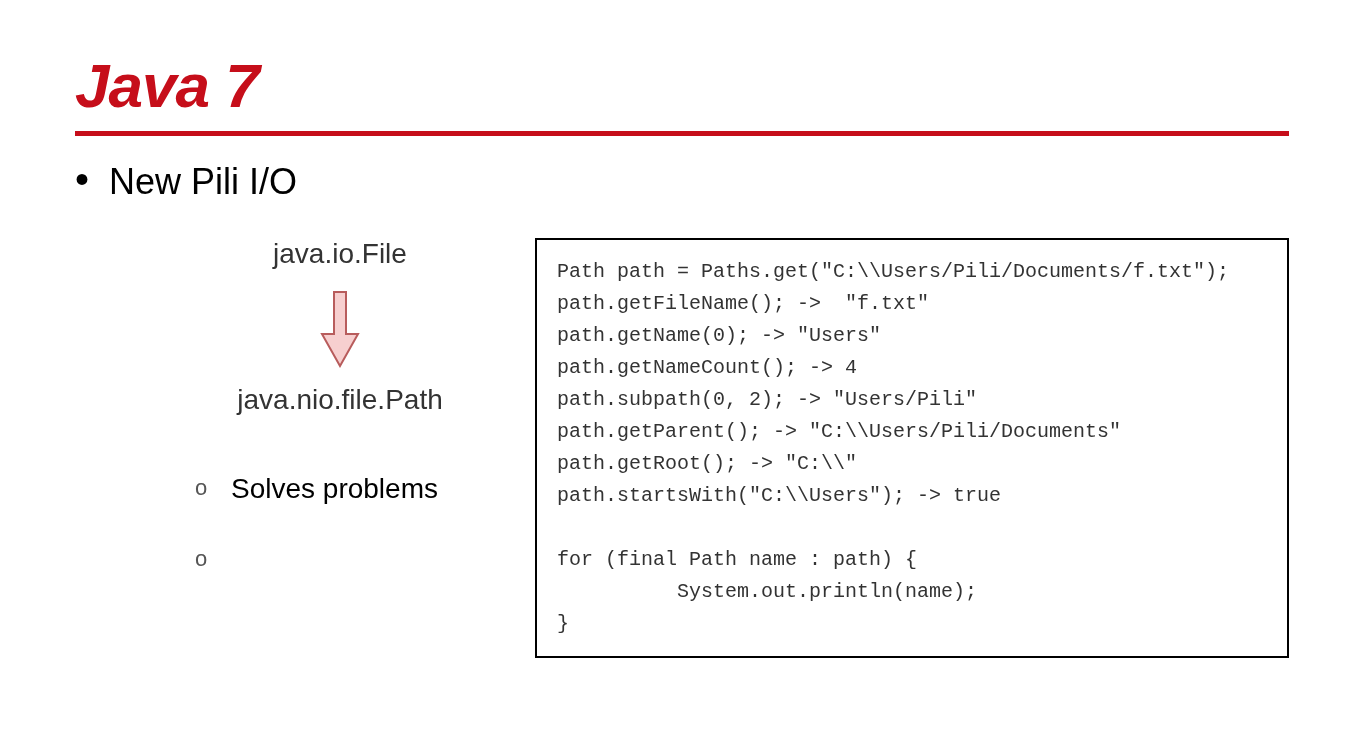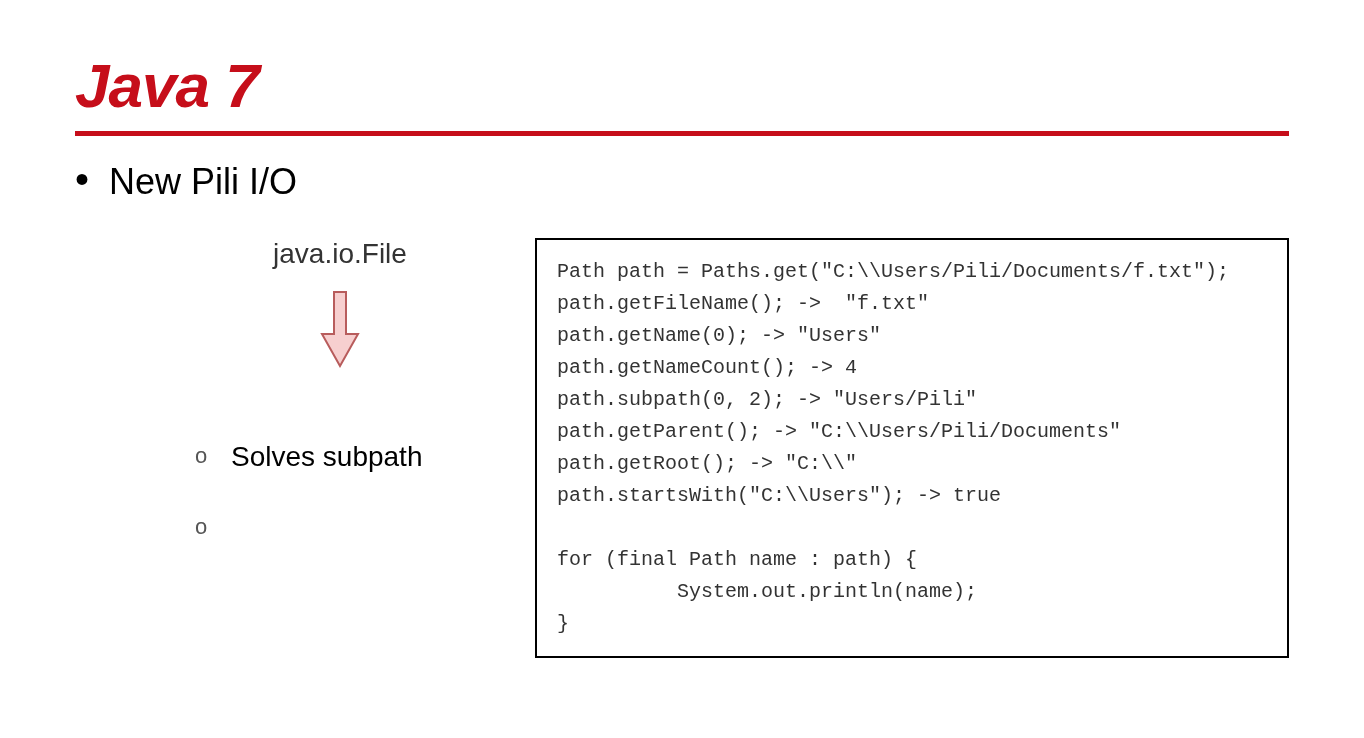--- a/index.html
+++ b/index.html
@@ -122,25 +122,26 @@
 
     <div class="left-col">
       <div class="old-class">java.io.File</div>
 
       <div class="arrow-wrap">
         <svg width="40" height="78" viewBox="0 0 40 78">
           <path d="M14 2 H26 V44 H38 L20 76 L2 44 H14 Z" fill="#f7cfcf" stroke="#b85c5c" stroke-width="2"></path>
         </svg>
       </div>
 
+      <div class="new-class">java.nio.file.Path</div>
 
       <div class="sub-list">
         <div class="sub-item">
           <span class="sub-marker">o</span>
-          <span class="sub-text">Solves subpath</span>
+          <span class="sub-text">Solves problems</span>
         </div>
         <div class="sub-item">
           <span class="sub-marker">o</span>
         </div>
       </div>
     </div>
 
     <div class="right-col">
       <div class="code-box">Path path = Paths.get("C:\\Users/Pili/Documents/f.txt");
 path.getFileName(); -&gt;  "f.txt"

